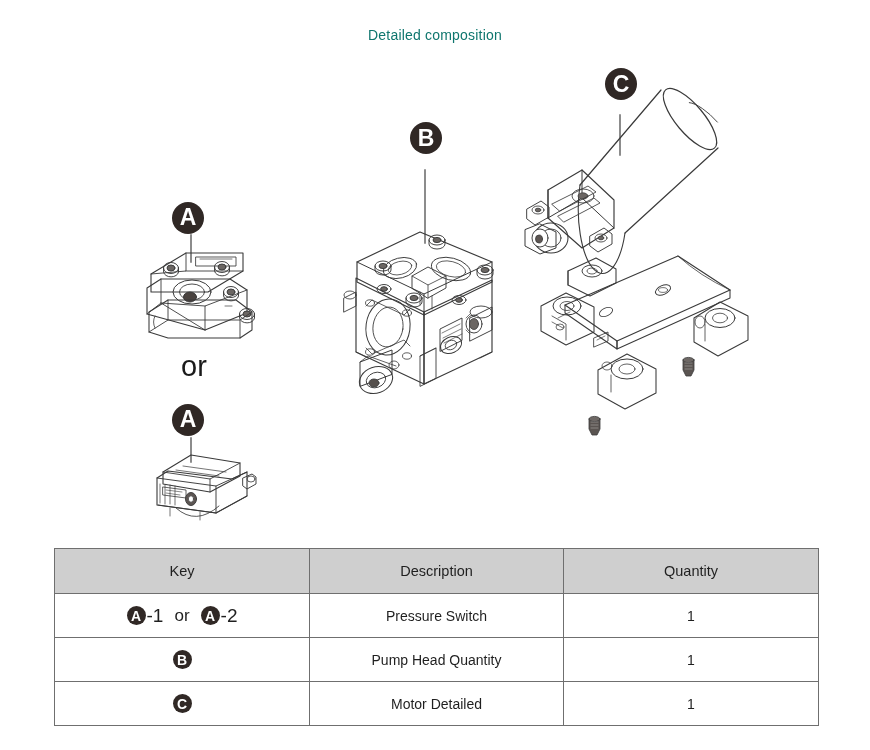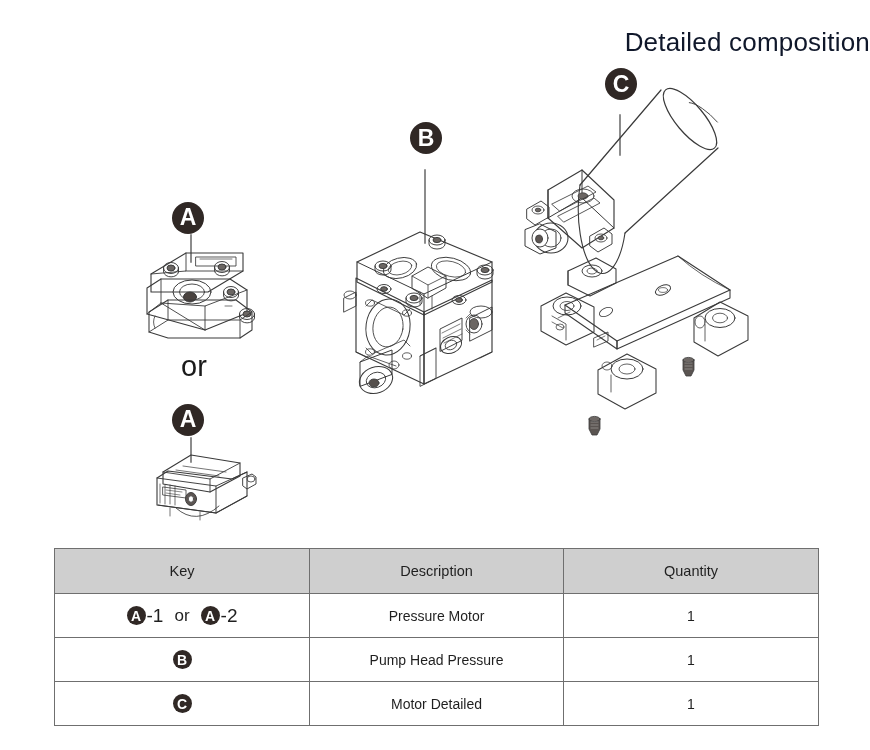--- a/index.html
+++ b/index.html
@@ -15,24 +15,24 @@
     color: #1a1a1a;
     overflow: hidden;
   }
 
   
   .page-title {
     position: absolute;
     left: 0;
     top: 27px;
     width: 870px;
-    text-align: right;
-    font-size: 26px;
+    text-align: center;
+    font-size: 14px;
     letter-spacing: 0.2px;
-    color: #0f172a;
+    color: #0f766e;
     font-weight: 400;
   }
 
   
   .diagram {
     position: absolute;
     left: 0;
     top: 0;
     width: 870px;
     height: 545px;
@@ -443,33 +443,33 @@
             <span class="badge badge-sm">A</span>
             <span>-1</span>
           </span>
           <span class="or-inline">or</span>
           <span class="key-pair">
             <span class="badge badge-sm">A</span>
             <span>-2</span>
           </span>
         </div>
       </td>
-      <td>Pressure Motor</td>
+      <td>Pressure Switch</td>
       <td>1</td>
     </tr>
 
     <tr>
       <td>
         <div class="key-cell">
           <span class="key-pair">
             <span class="badge badge-sm">B</span>
           </span>
         </div>
       </td>
-      <td>Pump Head Pressure</td>
+      <td>Pump Head Quantity</td>
       <td>1</td>
     </tr>
 
     <tr>
       <td>
         <div class="key-cell">
           <span class="key-pair">
             <span class="badge badge-sm">C</span>
           </span>
         </div>

